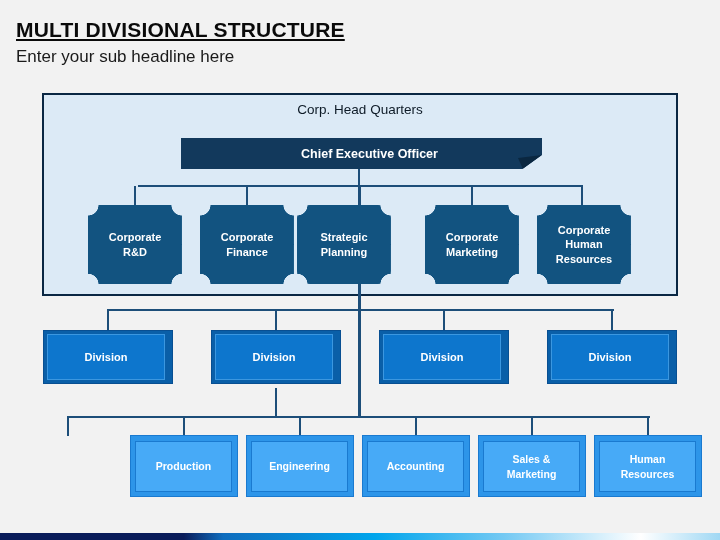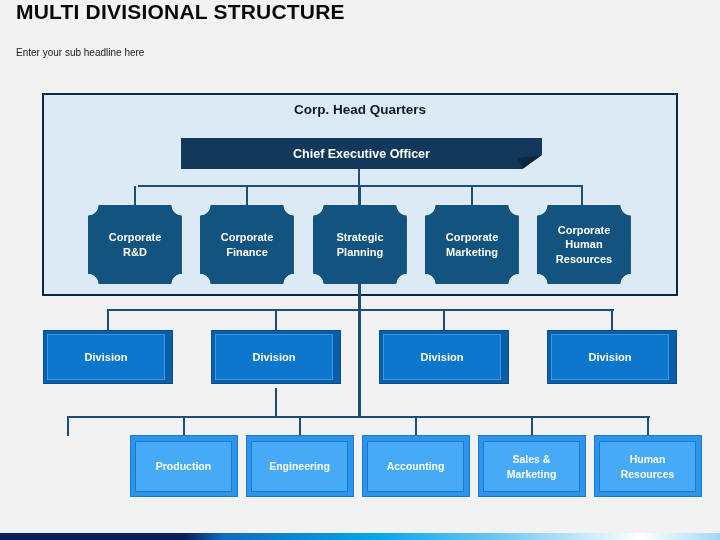--- a/index.html
+++ b/index.html
@@ -5,57 +5,58 @@
   html,body { margin:0; padding:0; }
   body { font-family: "Liberation Sans", "DejaVu Sans", sans-serif; background:#ffffff; }
 
   .slide {
     position:relative; width:720px; height:540px; overflow:hidden;
     background: var(--slide-background, #f2f2f2);
   }
 
   
   .title {
-    position:absolute; left:16px; top:0;
+    position:absolute; left:16px; top:18px;
     font-size:21px; font-weight:700; letter-spacing:0.2px;
     color: var(--title-color, #0a0a0a);
+    text-decoration: underline;
   }
   .subtitle {
     position:absolute; left:16px; top:47px;
-    font-size:10px; font-weight:400; color:#1a1a1a;
+    font-size:17px; font-weight:400; color:#1a1a1a;
   }
 
   
   .hq-box {
     position:absolute; left:42px; top:93px; width:636px; height:203px;
     box-sizing:border-box;
     background: var(--headquarters-fill, #dceaf6);
     border: 2px solid var(--headquarters-border, #0a2743);
     z-index:1;
   }
   .hq-label {
     position:absolute; left:42px; top:102px; width:636px;
-    text-align:center; font-size:13.5px; font-weight:700; color:#0d1a26;
+    text-align:center; font-size:13.5px; font-weight:400; color:#0d1a26;
     z-index:4;
   }
 
   
   .ceo-banner {
     position:absolute; left:181px; top:138px; width:361px; height:31px;
     background: var(--ceo-banner-fill, #12395c);
     clip-path: polygon(0 0, 100% 0, 100% 55%, 94.6% 100%, 0 100%);
     z-index:3;
   }
   .ceo-fold {
     position:absolute; right:0; bottom:0; width:24px; height:14px;
   }
   .ceo-label {
     position:absolute; left:0; top:0; width:100%; height:100%;
     display:flex; align-items:center; justify-content:center;
-    color: var(--text-on-dark, #ffffff); font-size:12.5px; font-weight:700;
+    color: var(--text-on-dark, #ffffff); font-size:12.5px; font-weight:700;padding-left:8px;
   }
 
   
   .line { position:absolute; background: var(--connector, #1d4e79); z-index:2; }
 
   
   .plaque {
     position:absolute; top:205px; width:94px; height:79px;
     display:flex; align-items:center; justify-content:center;
     text-align:center; padding:0 9px; box-sizing:border-box;
@@ -136,21 +137,21 @@
 
   <div class="ceo-banner">
     <svg class="ceo-fold" viewBox="0 0 24 14" width="24" height="14">
       <polygon points="24,0 5,14 0,3" fill="#0a2740"></polygon>
     </svg>
     <div class="ceo-label">Chief Executive Officer</div>
   </div>
 
   <div class="plaque" style="left:200px;">Corporate Finance</div>
   <div class="plaque" style="left:88px;">Corporate R&amp;D</div>
-  <div class="plaque" style="left:313px;border-radius:13px;">Strategic Planning</div>
+  <div class="plaque" style="left:297px;border-radius:13px;">Strategic Planning</div>
   <div class="plaque" style="left:537px;">Corporate Human Resources</div>
   <div class="plaque" style="left:425px;">Corporate Marketing</div>
 
   <div class="division" style="left:43px;">
     <div class="division-inner">Division</div>
   </div>
   <div class="division" style="left:211px;">
     <div class="division-inner">Division</div>
   </div>
   <div class="division" style="left:379px;">

